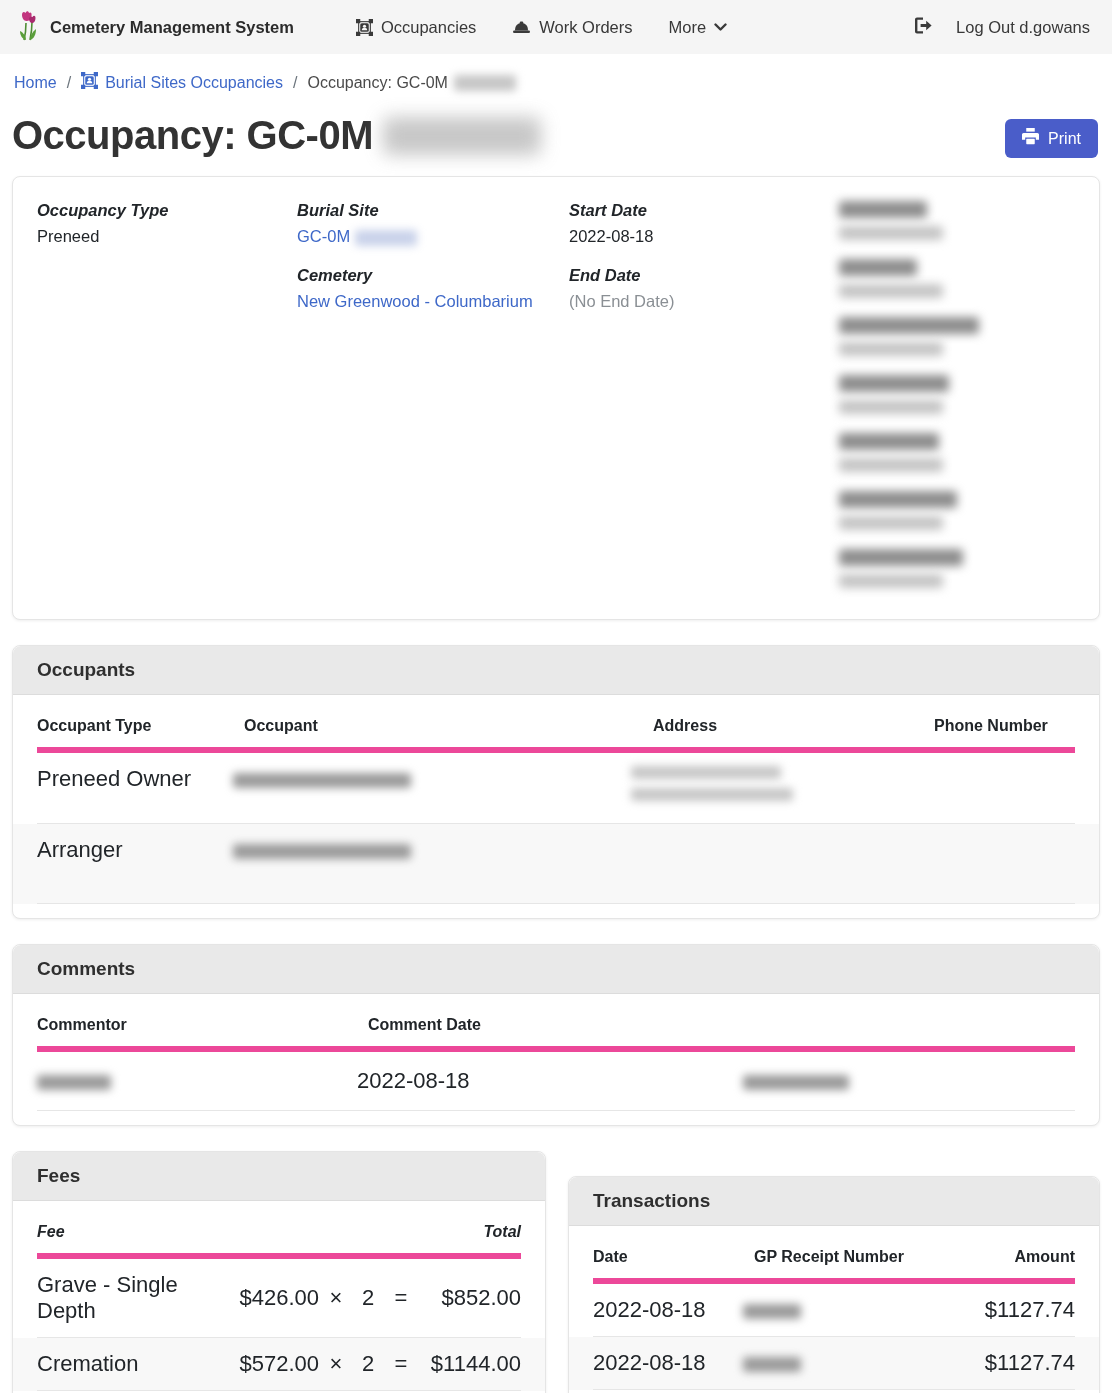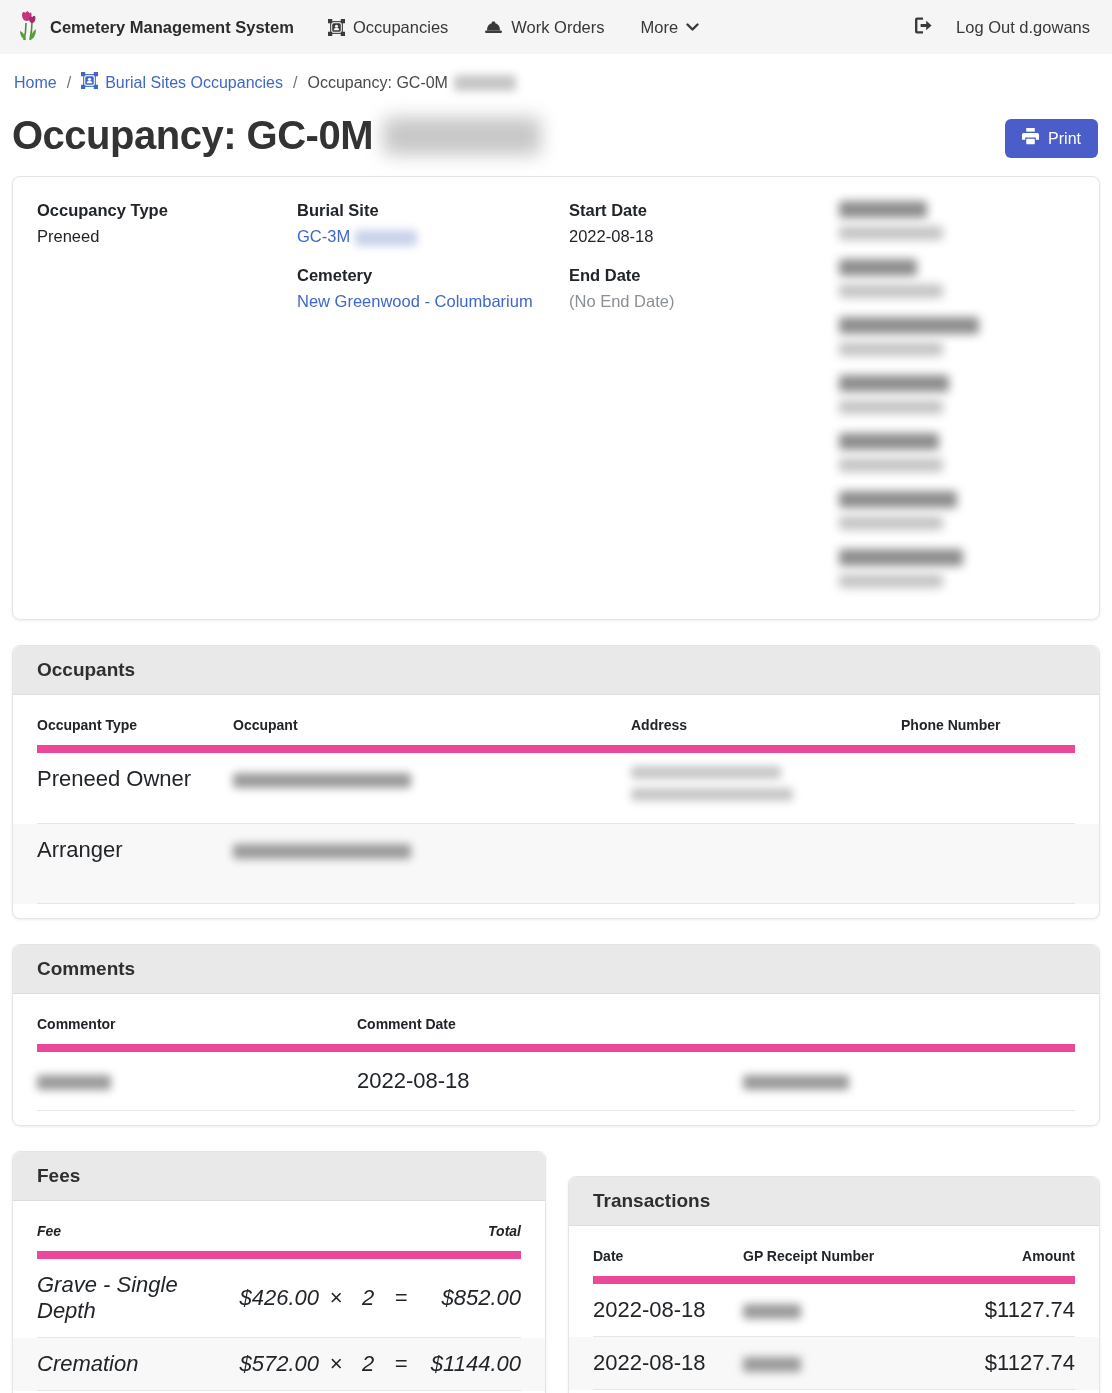--- a/index.html
+++ b/index.html
@@ -8,21 +8,21 @@
     width:1112px; min-height:1393px;
     font-family:"Liberation Sans","DejaVu Sans",sans-serif;
     color:#212529; font-size:16px; -webkit-font-smoothing:antialiased;
   }
 
   
   .navbar {
     height:54px; background:#f5f5f5; display:flex; align-items:center;
     padding:0 16px; gap:8px;
   }
-  .brand { display:flex; align-items:center; gap:10px; margin-right:12px; cursor:pointer; }
+  .brand { display:flex; align-items:center; gap:10px; margin-right:40px; cursor:pointer; }
   .brand-title { font-weight:700; font-size:16.5px; color:#2b2b2b; }
   .nav-item {
     display:flex; align-items:center; gap:8px; padding:8px 14px;
     color:#383838; font-size:16.5px; cursor:pointer;
   }
   .nav-item svg { display:block; }
   .nav-spacer { flex:1; }
   .logout { display:flex; align-items:center; gap:23px; color:#383838; font-size:16.5px; cursor:pointer; padding:8px 6px;}
 
   
@@ -60,55 +60,55 @@
     border-radius:8px 8px 0 0; padding:13px 24px;
     font-size:19px; font-weight:700; color:#2f2f2f;
   }
 
   
   .details-body {
     padding:24px 24px 12px 24px; display:grid;
     grid-template-columns:260px 272px 270px 1fr; align-items:start;
   }
   .field { margin-bottom:20px; }
-  .field-label { font-weight:700; font-size:16.5px; margin-bottom:7px; color:#212529; }
+  .field-label { font-weight:700; font-size:16.5px; margin-bottom:7px; color:#212529;font-style:italic; }
   .field-value { font-size:16.5px; color:#212529; }
   .field-value.muted { color:#8a8f94; }
   .link { color:#3e68c8; cursor:pointer; }
 
   
   .blur-bar {
     display:inline-block; border-radius:3px; filter:blur(4px);
     background:#9a9a9a; height:15px; vertical-align:middle;
   }
   .blur-bar.light { background:#c6c6c6; }
   .blur-bar.big { height:38px; border-radius:6px; filter:blur(9px); background:#b5b5b5; opacity:.75; }
   .redacted-field { margin-bottom:19px; }
   .redacted-field .lab { height:17px; filter:blur(5px); background:#8d8d8d; border-radius:3px; margin-bottom:8px; }
   .redacted-field .val { height:14px; filter:blur(5px); background:#c4c4c4; border-radius:3px; }
 
   
   .tbl { padding:8px 24px 0 24px; }
   .t-head {
     display:grid; font-weight:700; padding:14px 0 12px 0;
-    border-bottom:8px solid #ec4899; font-size:14px;
+    border-bottom:6px solid #ec4899; font-size:16px;gap:11px;
   }
   .t-row { display:grid; align-items:center; border-bottom:1px solid #e6e6e6; padding:13px 0; font-size:22px; }
   .t-row:last-child { border-bottom:none; }
   .t-row.striped { background:#f8f8f8; box-shadow:24px 0 0 #f8f8f8, -24px 0 0 #f8f8f8; }
   .t-row.tall { min-height:64px; align-items:flex-start; }
   .right { text-align:right; }
   .center { text-align:center; }
   .bold { font-weight:700;margin-top:36px; }
   .pad-bottom { height:14px; }
 
   .cols-occupants { grid-template-columns:196px 398px 270px 1fr; }
   .cols-comments  { grid-template-columns:320px 386px 1fr; }
   .cols-fees-head { grid-template-columns:1fr 106px;font-style:italic; }
-  .cols-fees      { grid-template-columns:1fr 84px 34px 30px 36px 102px;font-style:italic; }
+  .cols-fees      { grid-template-columns:1fr 84px 34px 30px 36px 102px; }
   .cols-fees-sum  { grid-template-columns:1fr 160px; }
   .cols-trans     { grid-template-columns:150px 1fr 116px; }
 
   .addr-lines .blur-bar { display:block; margin-bottom:9px; height:13px; }
 
   
   .bottom-row { display:flex; gap:22px; margin:25px 12px 0 12px; align-items:flex-start; padding-bottom:10px; }
   .fees-card { width:534px; flex:0 0 534px; margin:0; }
   .trans-card { flex:1; margin:0; }
 </style>
@@ -228,21 +228,21 @@
       <div class="field">
         <div class="field-label">Occupancy Type</div>
         <div class="field-value">Preneed</div>
       </div>
     </div>
 
     <div>
       <div class="field">
         <div class="field-label">Burial Site</div>
         <div class="field-value">
-          <span class="link">GC-3M</span>
+          <span class="link">GC-0M</span>
           <span class="blur-bar light" style="width:62px;height:16px;background:#c9d2ea;"></span>
         </div>
       </div>
       <div class="field">
         <div class="field-label">Cemetery</div>
         <div class="field-value">
           <span class="link">New Greenwood - Columbarium</span>
         </div>
       </div>
     </div>

